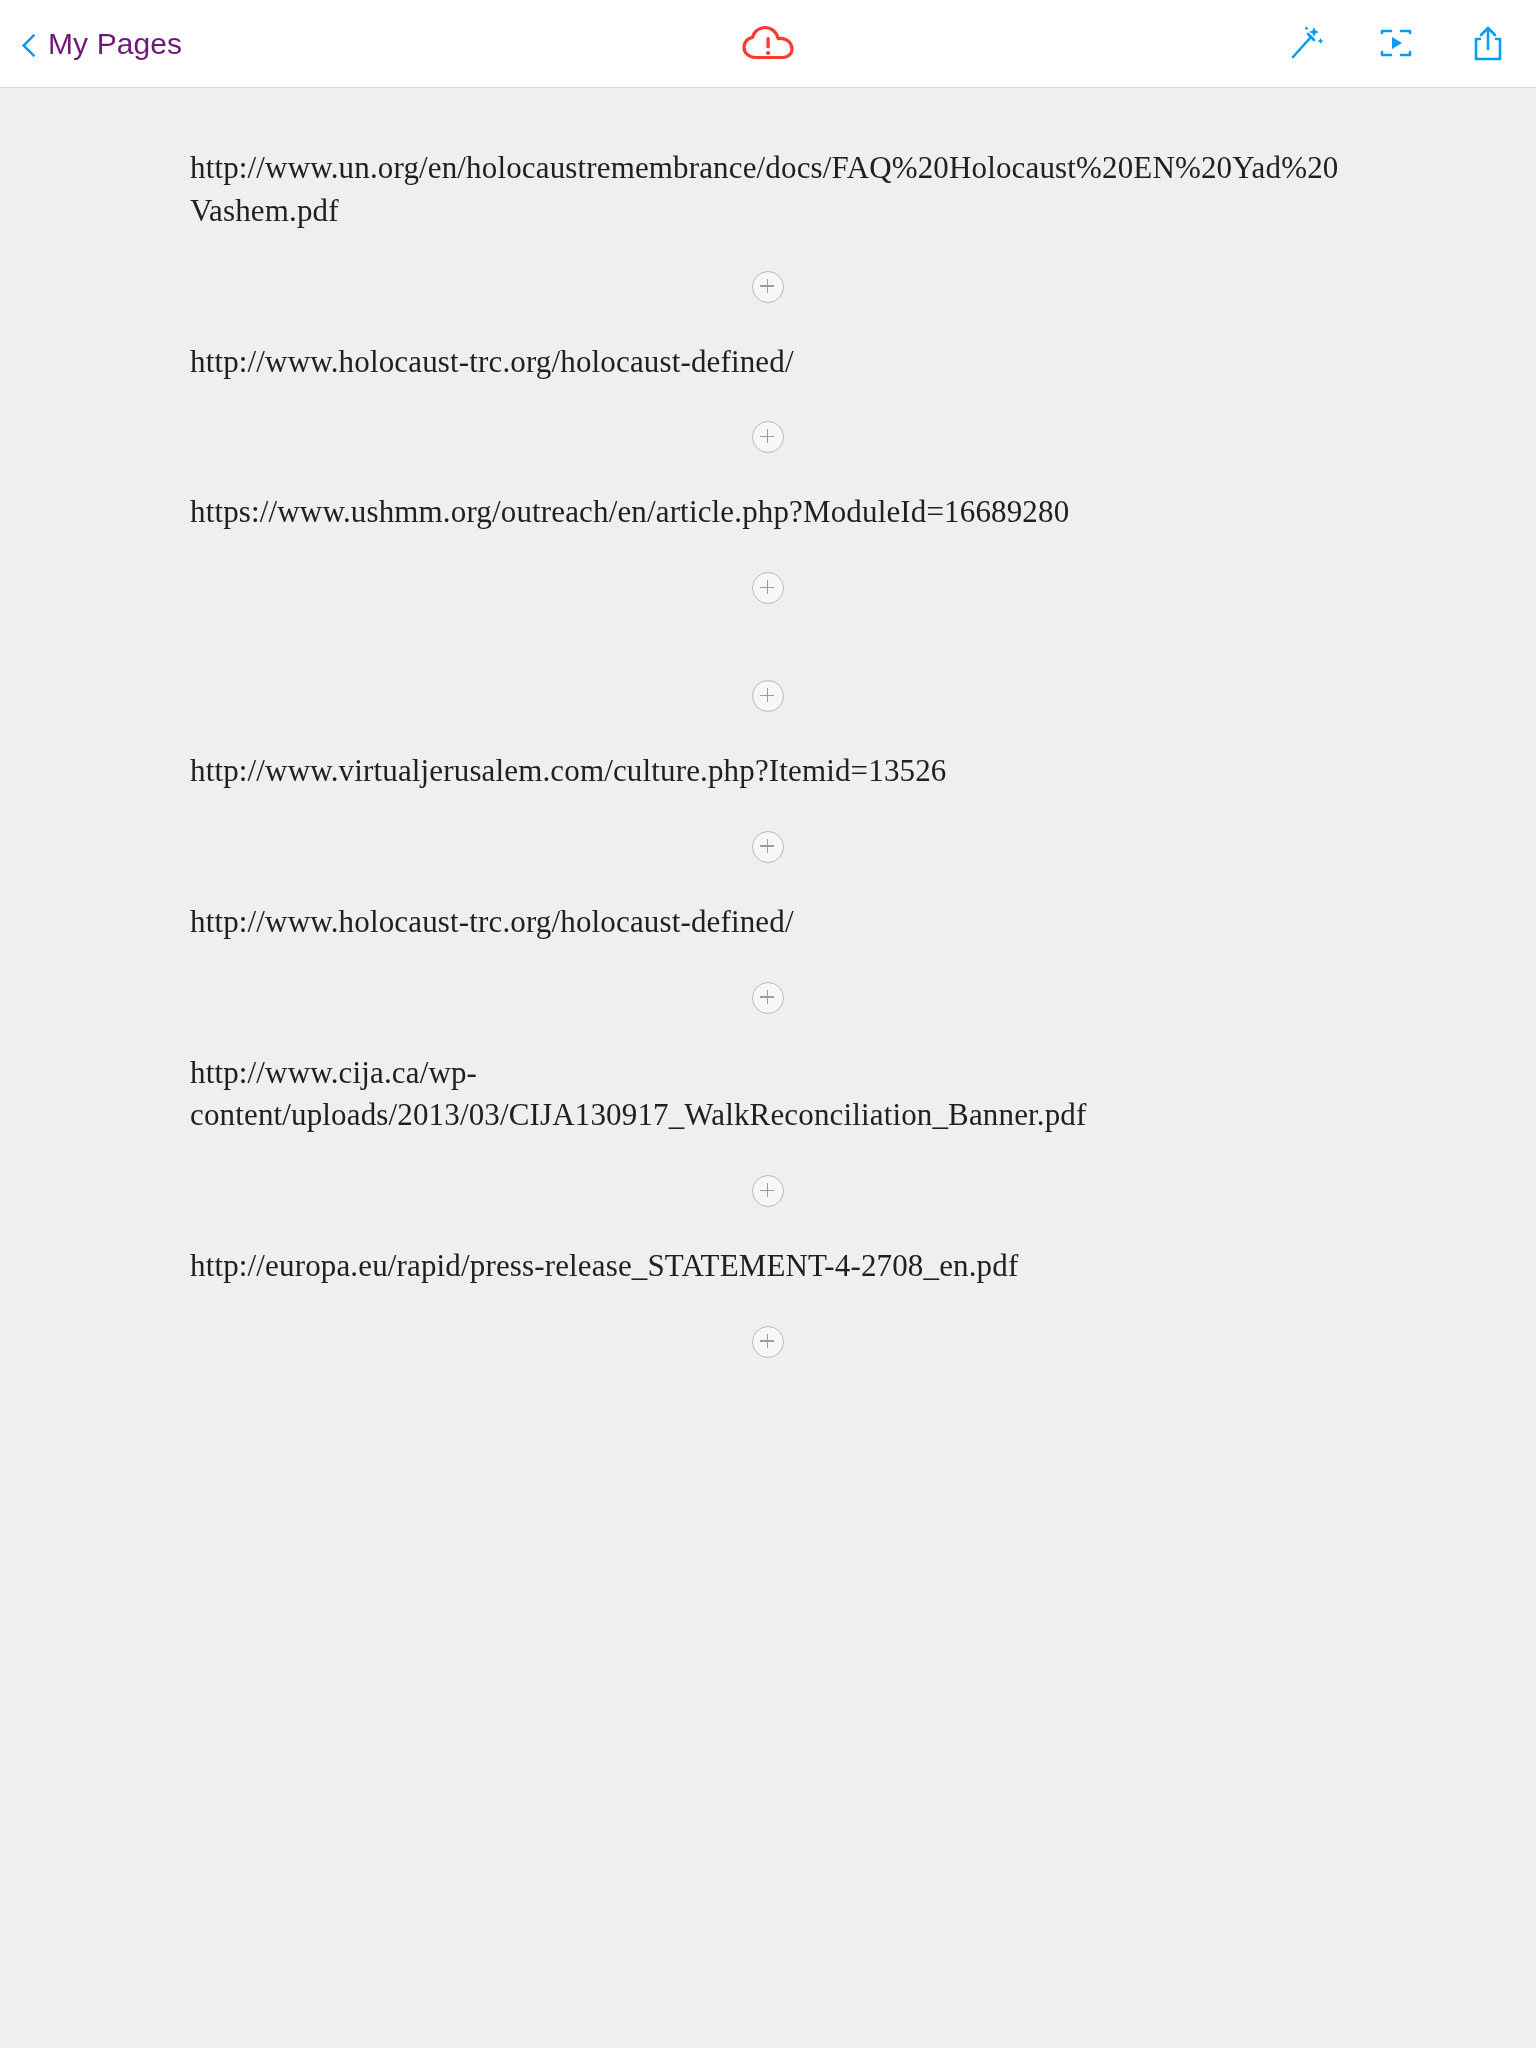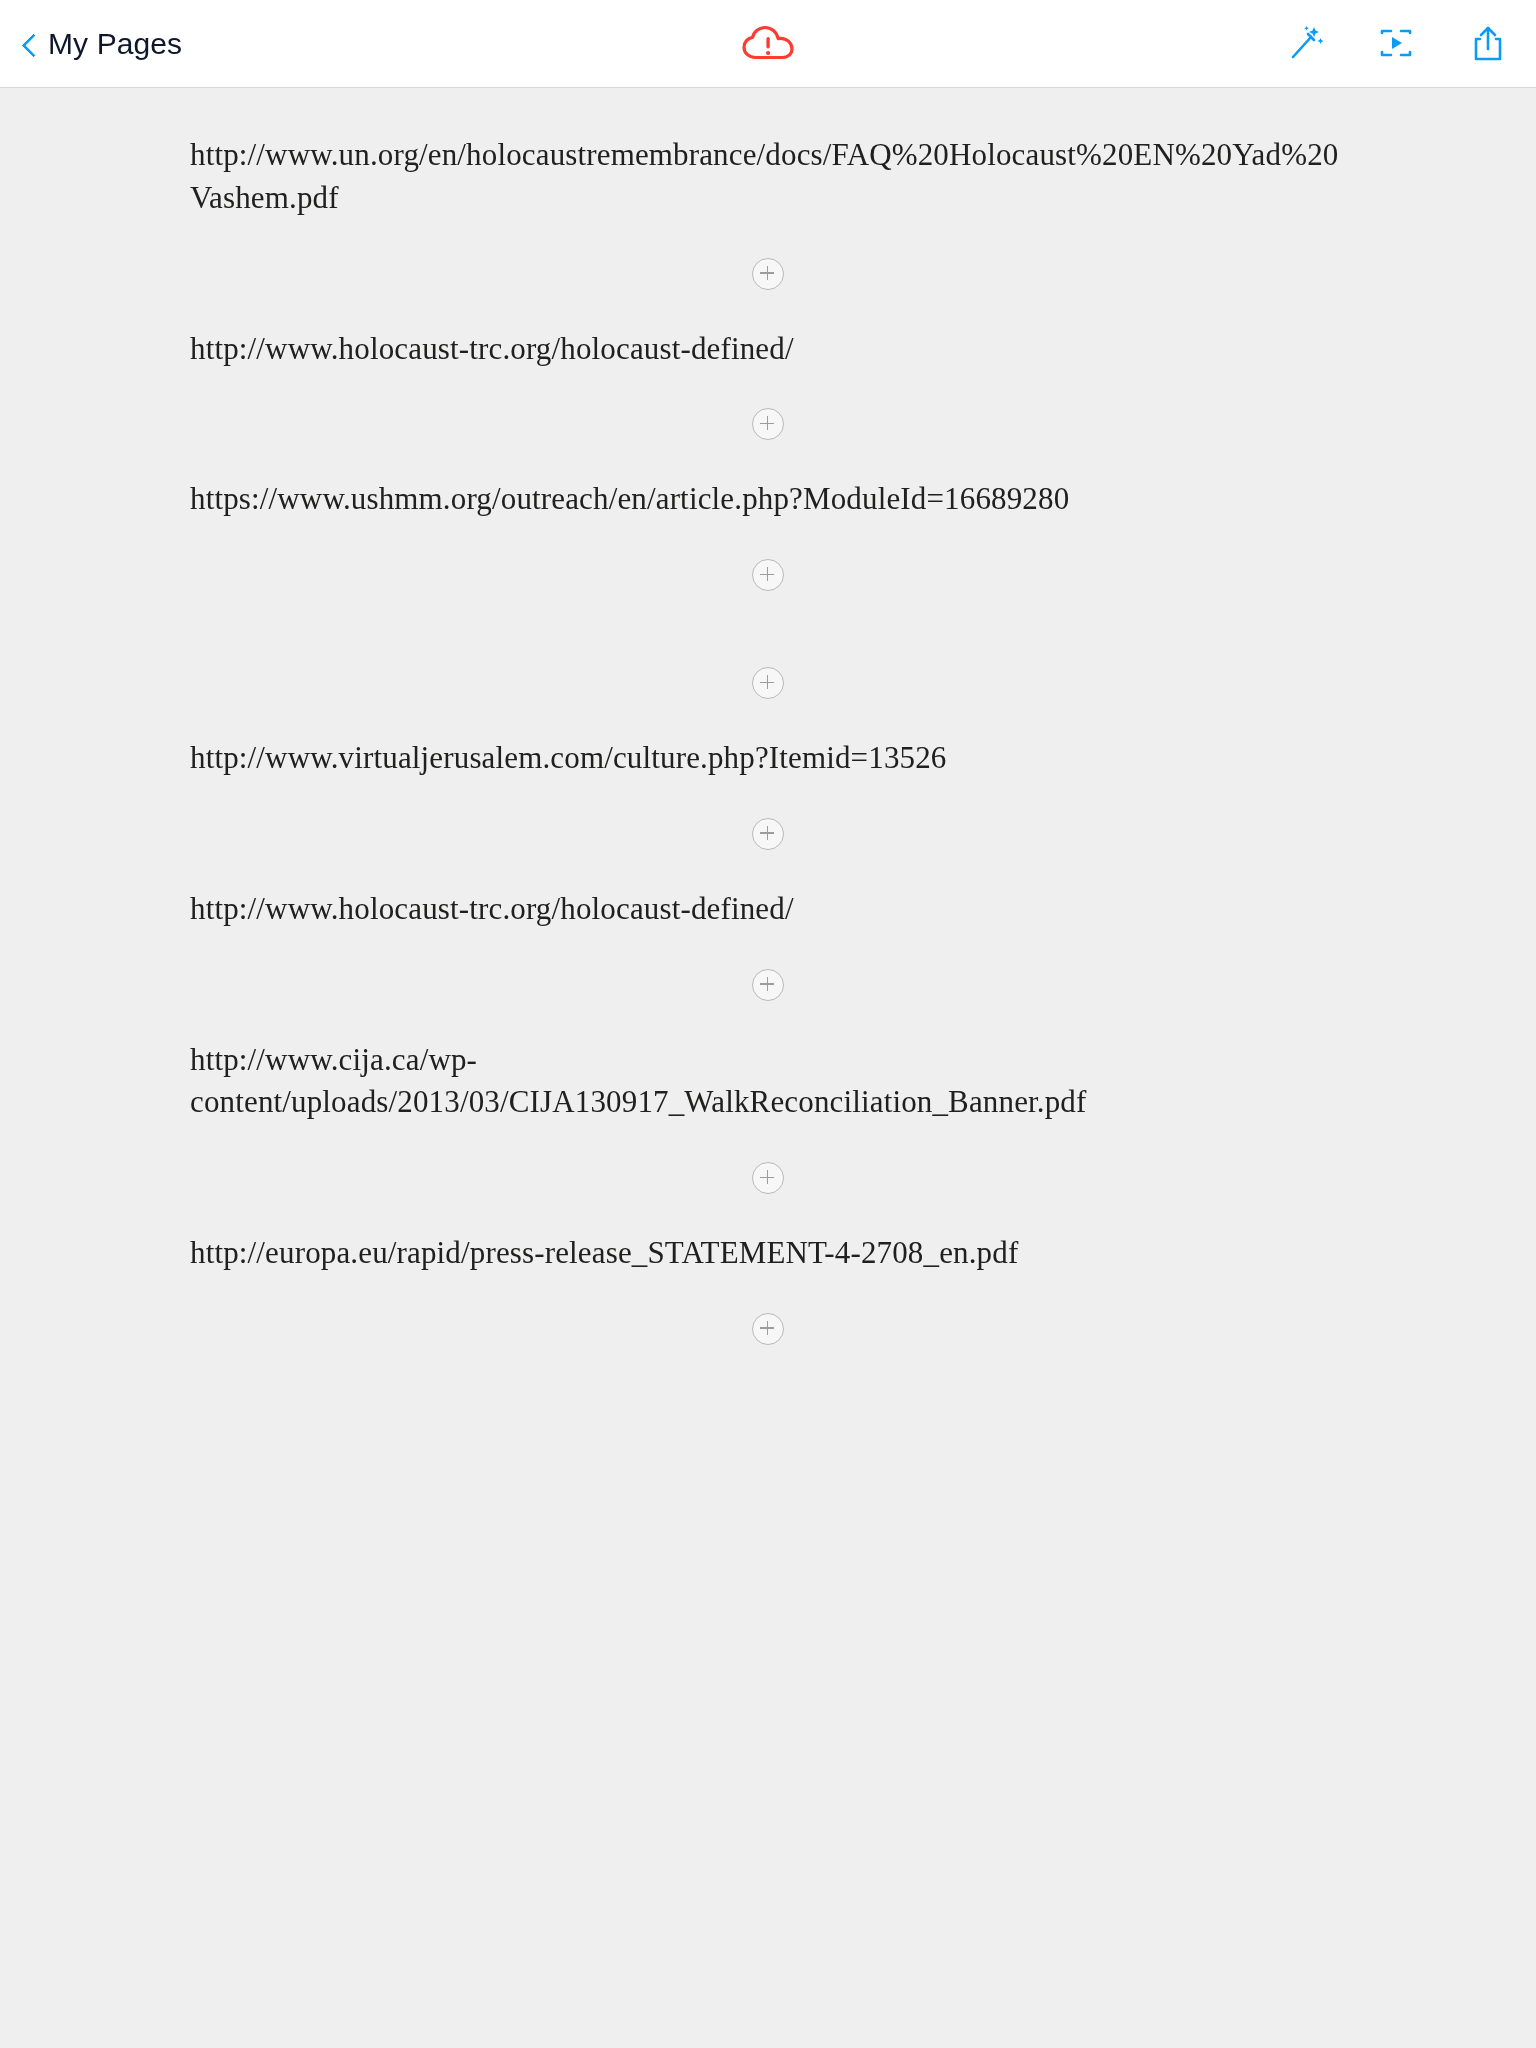--- a/index.html
+++ b/index.html
@@ -44,21 +44,21 @@
     left: 5px;
     top: 2px;
     width: 14px;
     height: 14px;
     border-left: 3px solid #0a9bf5;
     border-bottom: 3px solid #0a9bf5;
     transform: rotate(45deg);
     border-radius: 1px;
   }
   .back-label {
-    color: #0f172a;
+    color: #701a75;
     font-family: "Liberation Sans", sans-serif;
     font-size: 30px;
     letter-spacing: 0.1px;
   }
 
   .cloud-status {
     position: absolute;
     left: 50%;
     top: 50%;
     transform: translate(-50%, -50%);
@@ -83,20 +83,21 @@
     height: 44px;
     display: flex;
     align-items: center;
     justify-content: center;
     cursor: pointer;
   }
 
   
   .doc {
     padding: 16px 0 40px 0;
+    margin-top: 13px;
   }
   .para {
     font-size: 31px;
     line-height: 1.38;
     color: #20201f;
     padding: 0 190px 0 190px;
     letter-spacing: 0.15px;
     word-break: break-word;
   }
   .para:first-child {

